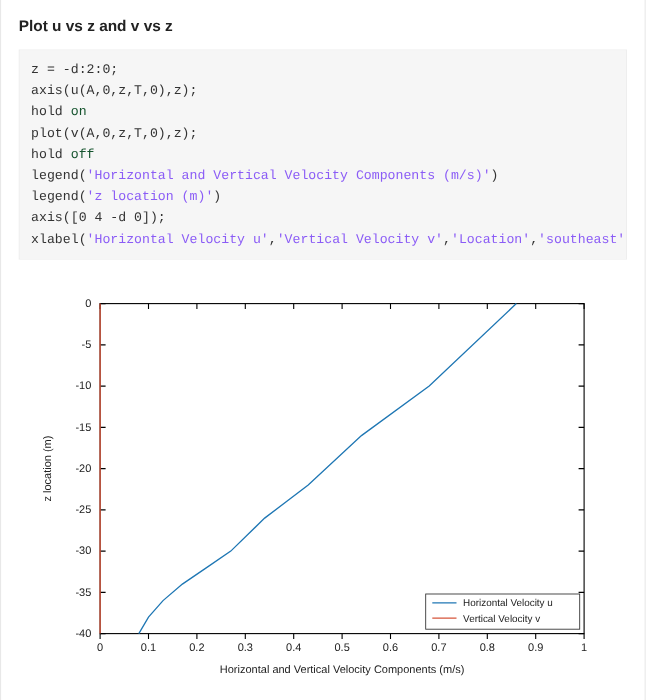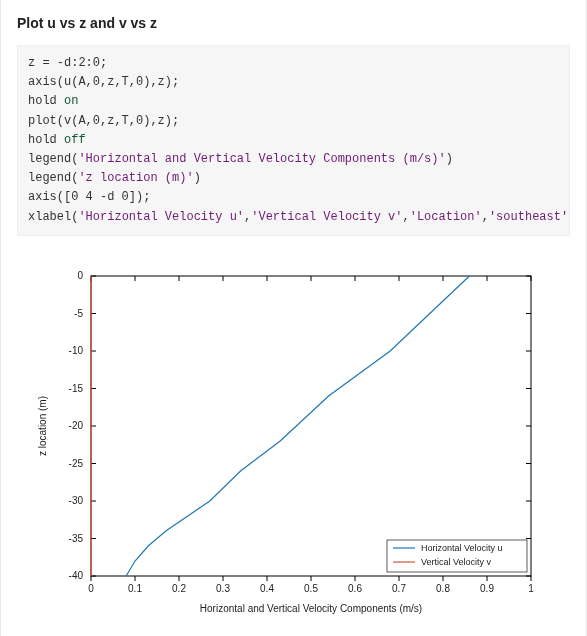--- a/index.html
+++ b/index.html
@@ -25,21 +25,21 @@
     border: 1px solid #eee;
     padding: 8px 10px;
     font-family: Menlo, Consolas, "Courier New", monospace;
     font-size: 12px;
     line-height: 1.6;
     white-space: pre;
     overflow-x: auto;
     color: #333;
   }
   .kw { color: #14532d; }       
-  .str { color: #701a75; }
+  .str { color: #8b5cf6; }
   .chart-wrap {
     padding: 20px 20px 20px 20px;
   }
   svg { display: block; font-family: Arial, Helvetica, sans-serif; }
   .tick { stroke: #000; stroke-width: 1; }
   .tick-label { font-size: 10px; fill: #222; }
   .axis-title { font-size: 10px; fill: #222; }
   .series-u { fill: none; stroke: #1f77b4; stroke-width: 1.2; }
   .series-v { fill: none; stroke: #d6543a; stroke-width: 1.2; }
   .plot-border { fill: none; stroke: #000; stroke-width: 1; }

